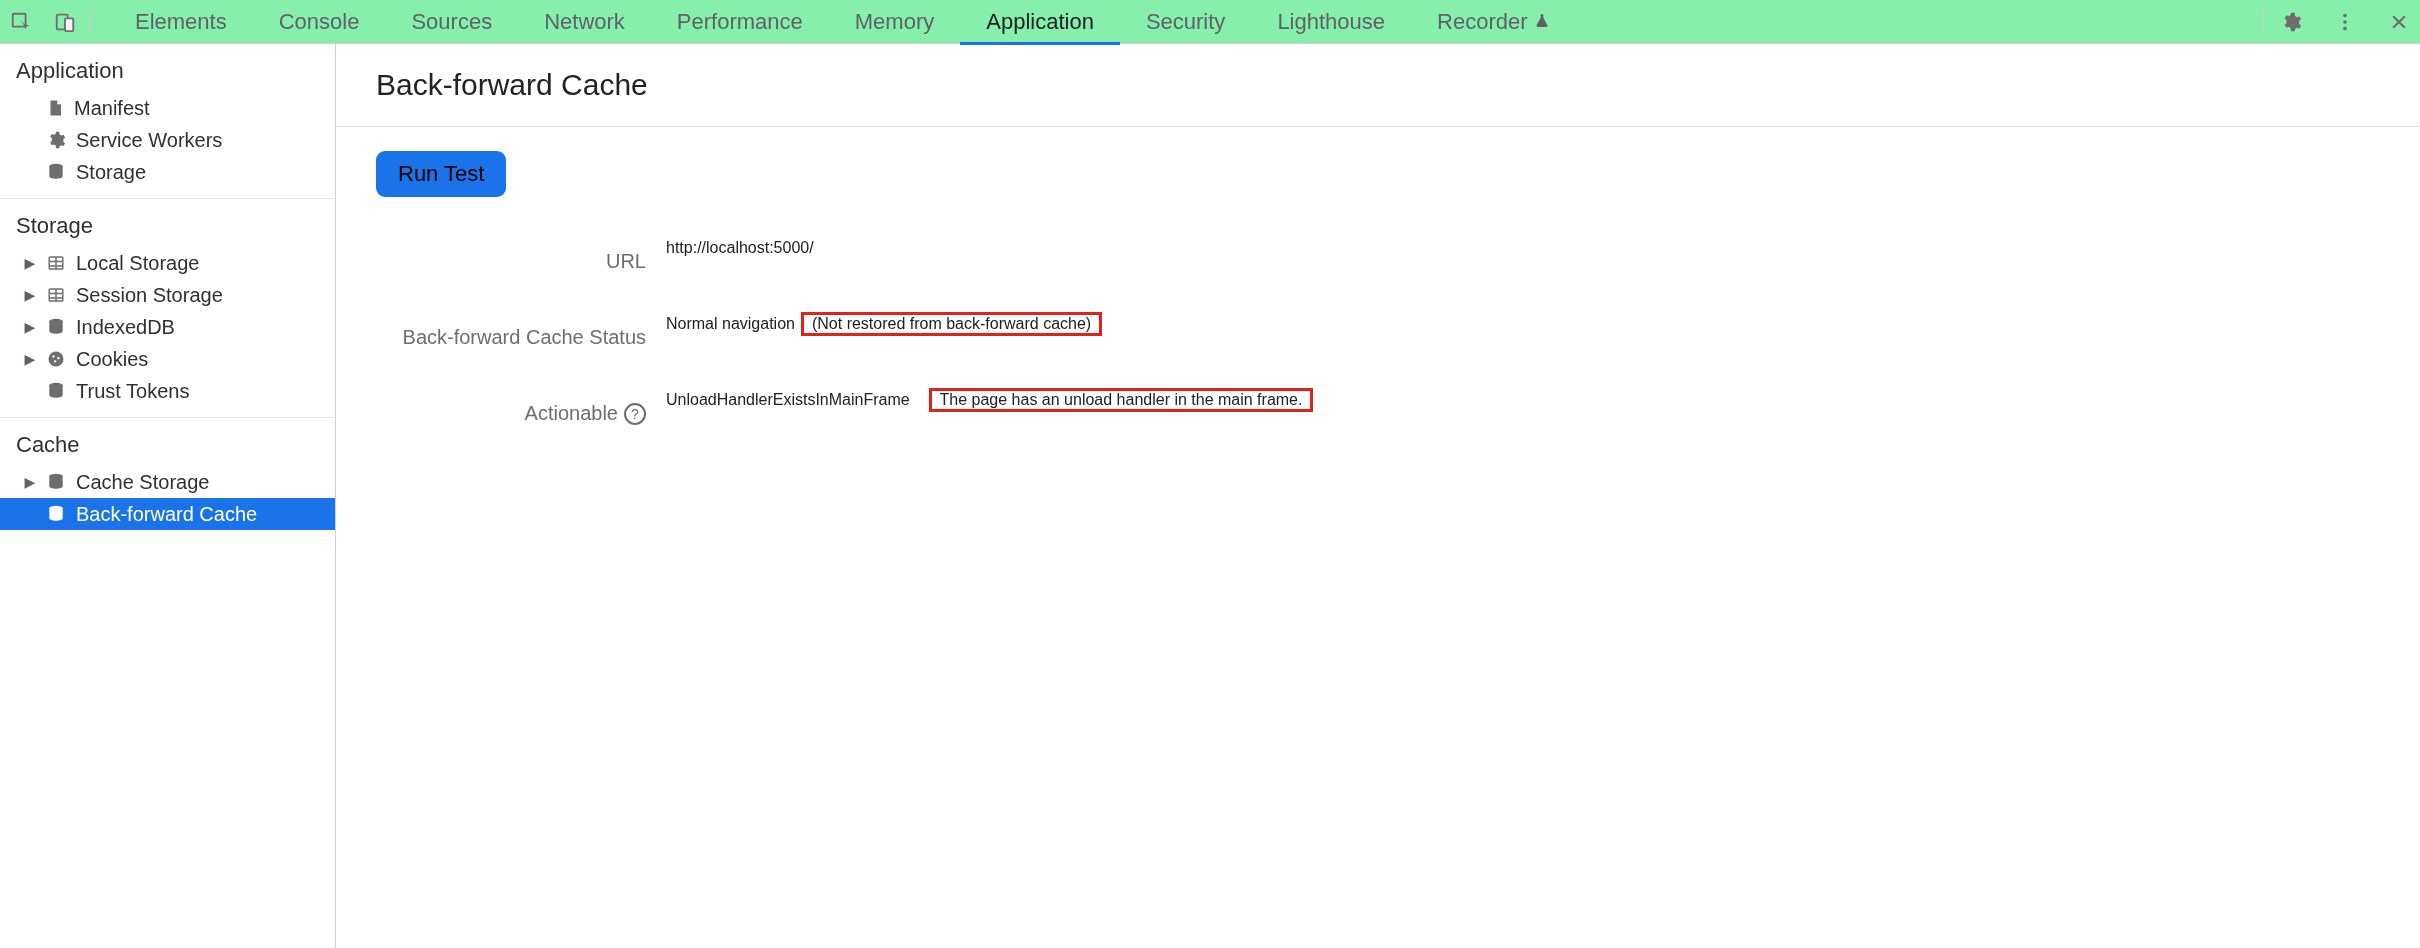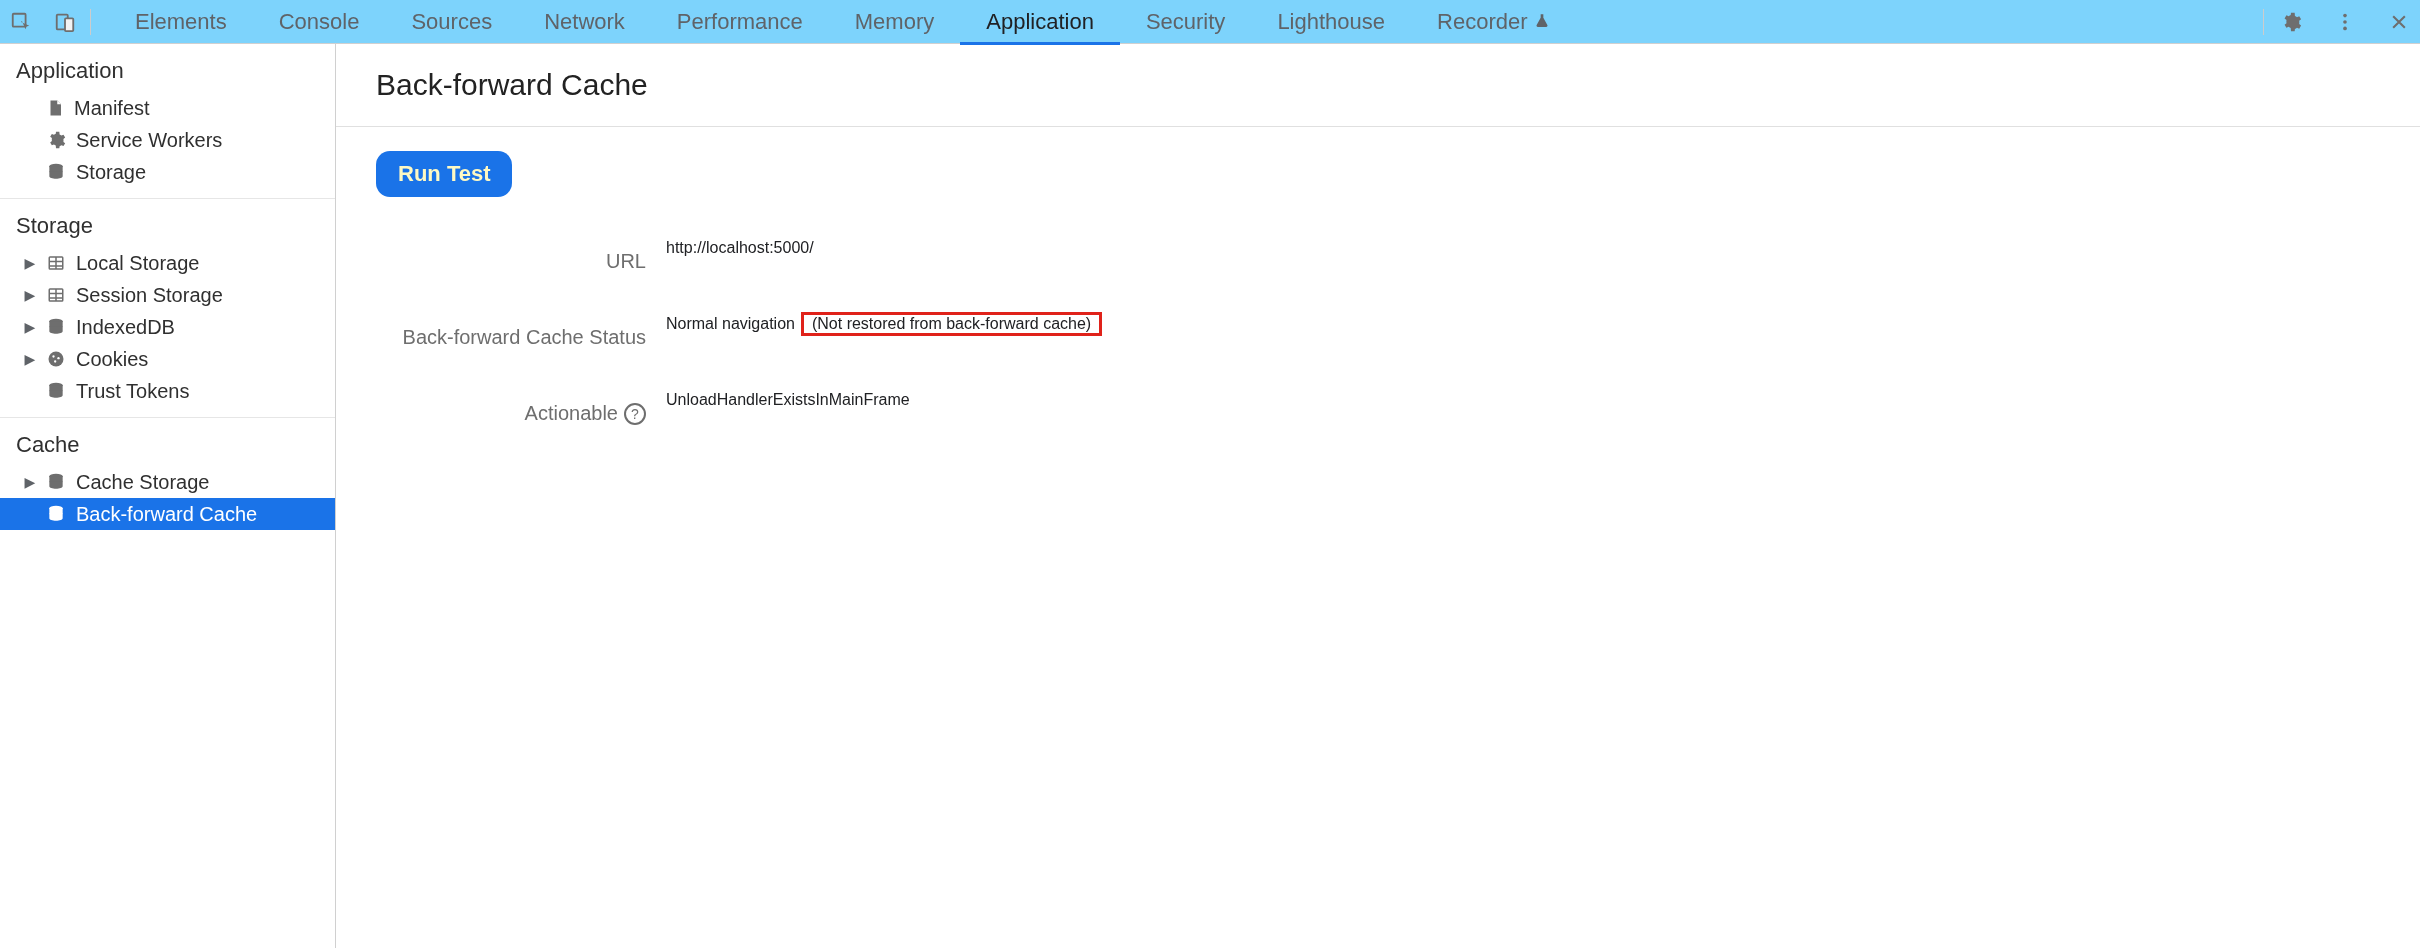--- a/index.html
+++ b/index.html
@@ -9,21 +9,21 @@
     font-size: 20px;
     color: #303030;
     background: #ffffff;
     width: 2420px;
   }
   
   .tabbar {
     display: flex;
     align-items: center;
     height: 44px;
-    background: #7dd3fc;
+    background: #86efac;
     border-bottom: 1px solid #d0d0d0;
     padding: 0 8px;
     gap: 0;
   }
   .tabbar-left, .tabbar-right {
     display: flex;
     align-items: center;
     gap: 18px;
   }
   .tabbar-left { padding-right: 12px; border-right: 1px solid #ccc; margin-right: 18px; }
@@ -102,26 +102,26 @@
     margin: 4px 0 24px 0;
   }
   .content hr {
     border:none;
     border-top:1px solid #e0e0e0;
     margin:0 0 24px -40px;
     width: calc(100% + 40px);
   }
   .run-btn {
     background:#1a73e8;
-    color:#fef9c3;
+    color:#000000;
     border:none;
-    border-radius:14px;
+    border-radius:9px;
     padding:10px 22px;
     font-size:22px;
-    font-weight:700;
+    font-weight:400;
     cursor:pointer;
     margin-bottom: 26px;
   }
   .kv-grid {
     display:grid;
     grid-template-columns: 270px auto;
     column-gap: 20px;
     row-gap: 26px;
     align-items: center;
     max-width: 1600px;
@@ -356,16 +356,17 @@
         <span class="hl-box">(Not restored from back-forward cache)</span>
       </div>
 
       <div class="kv-label">
         <span>Actionable</span>
         <span class="help-ico">?</span>
       </div>
       <div class="kv-value">
         <span>UnloadHandlerExistsInMainFrame</span>
         <span>&nbsp;&nbsp;</span>
+        <span class="hl-box">The page has an unload handler in the main frame.</span>
       </div>
     </div>
   </div>
 </div>
 
 </body></html>

